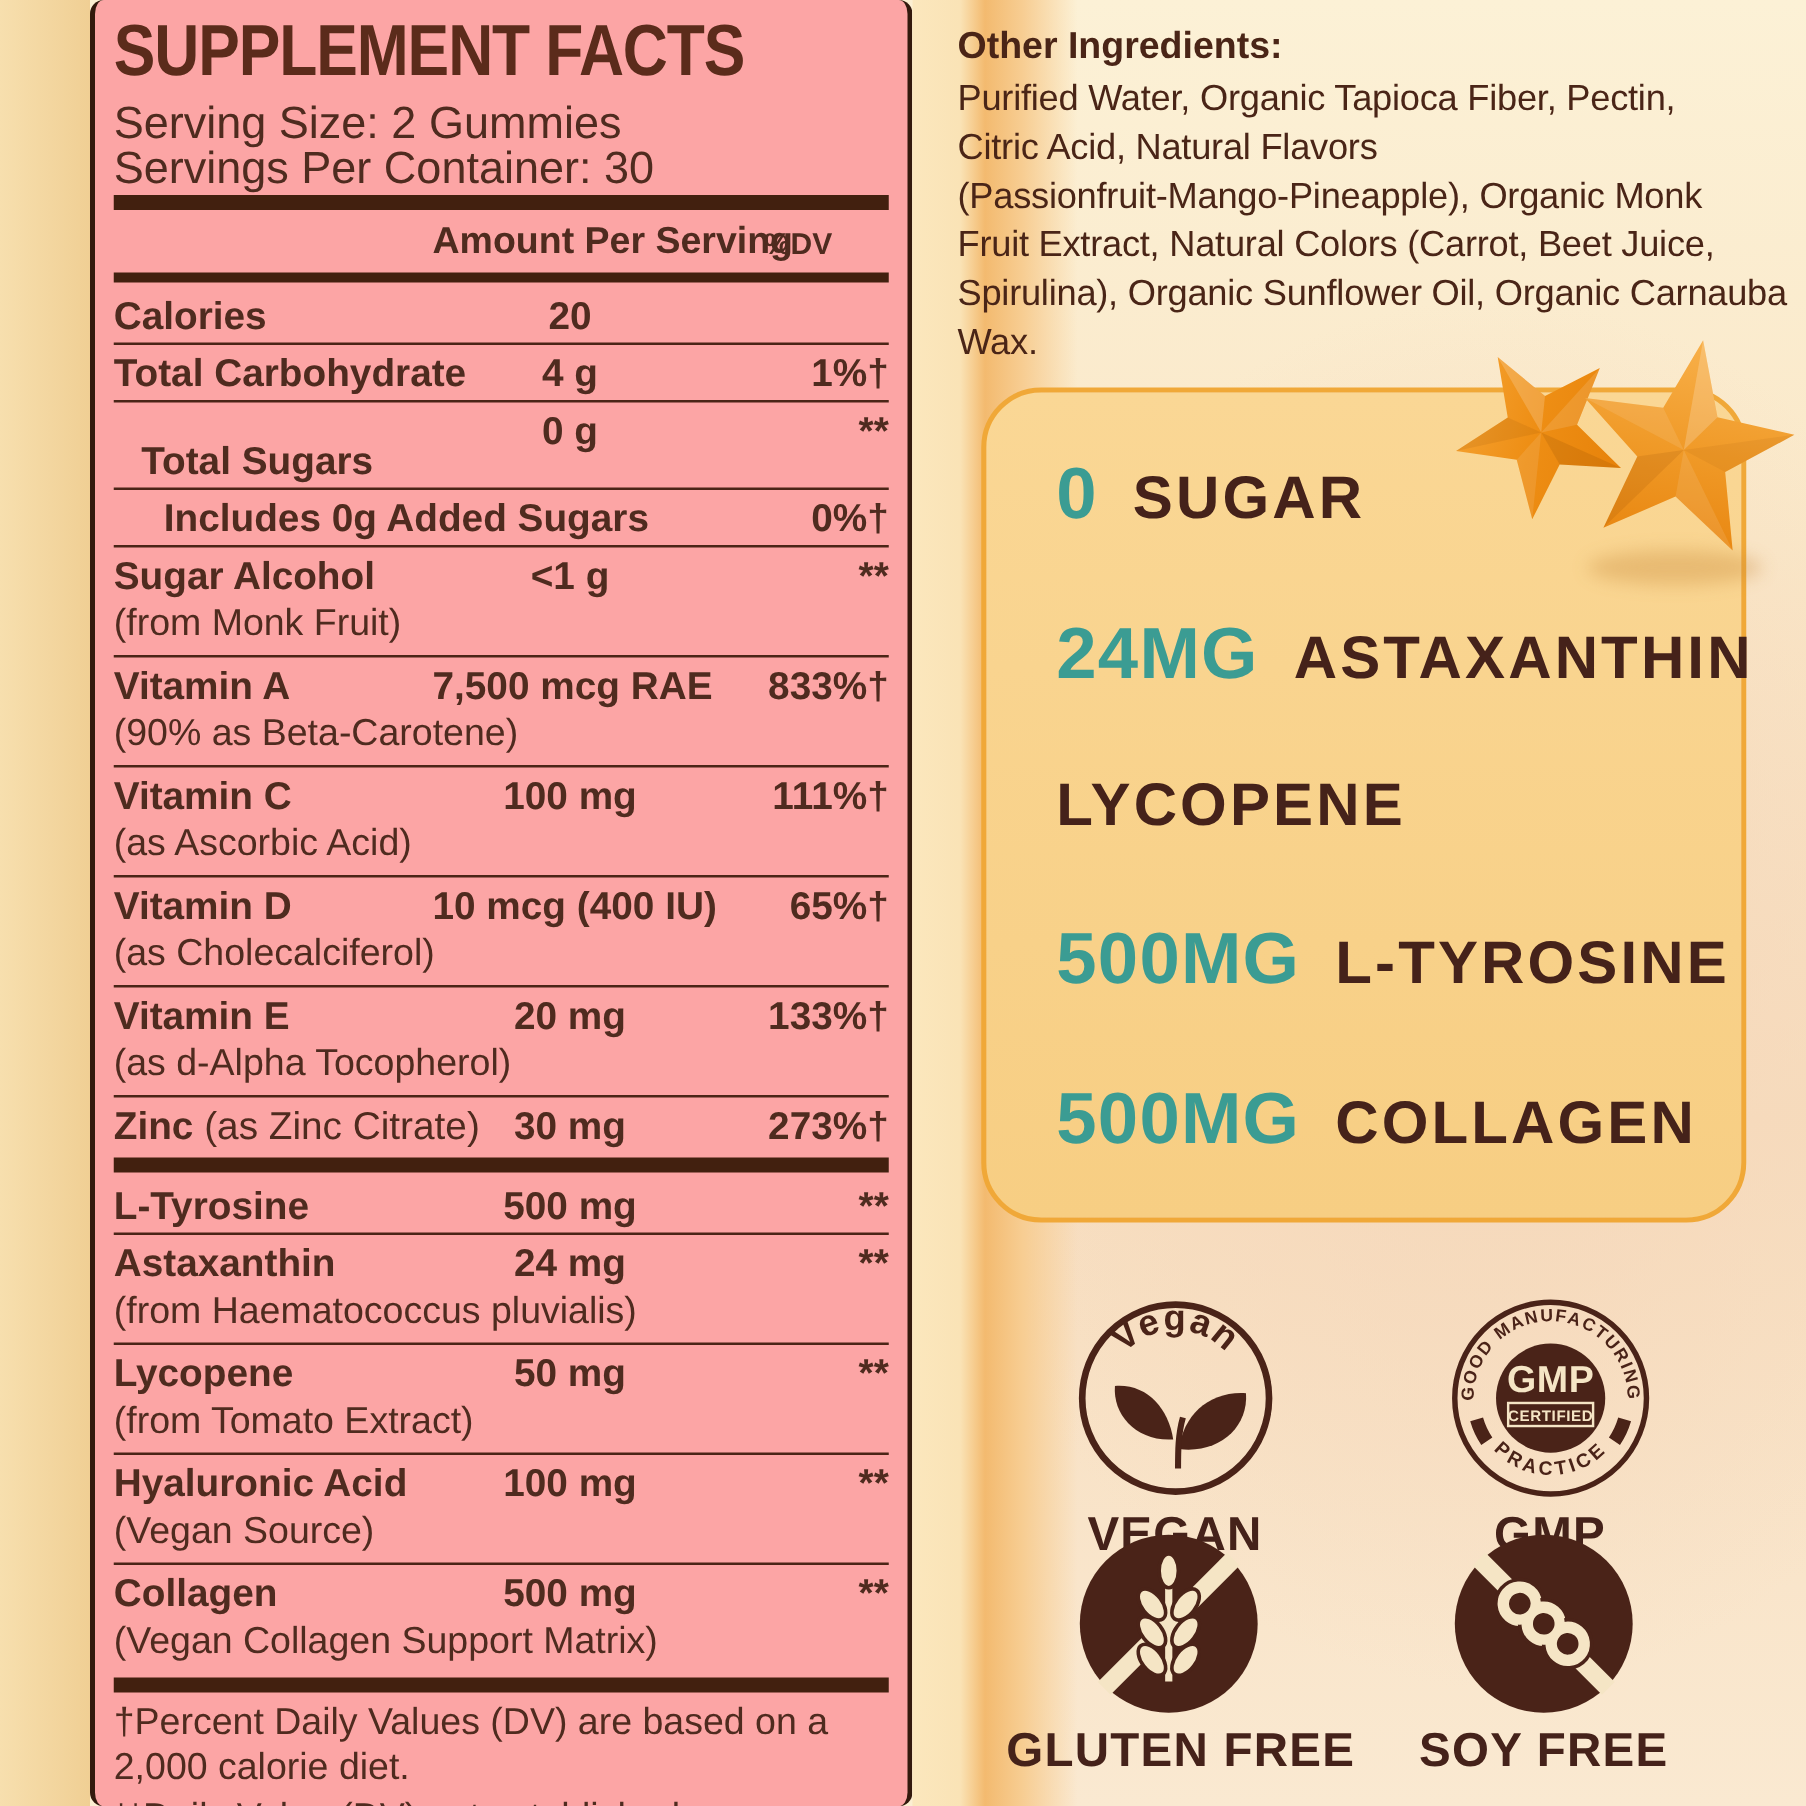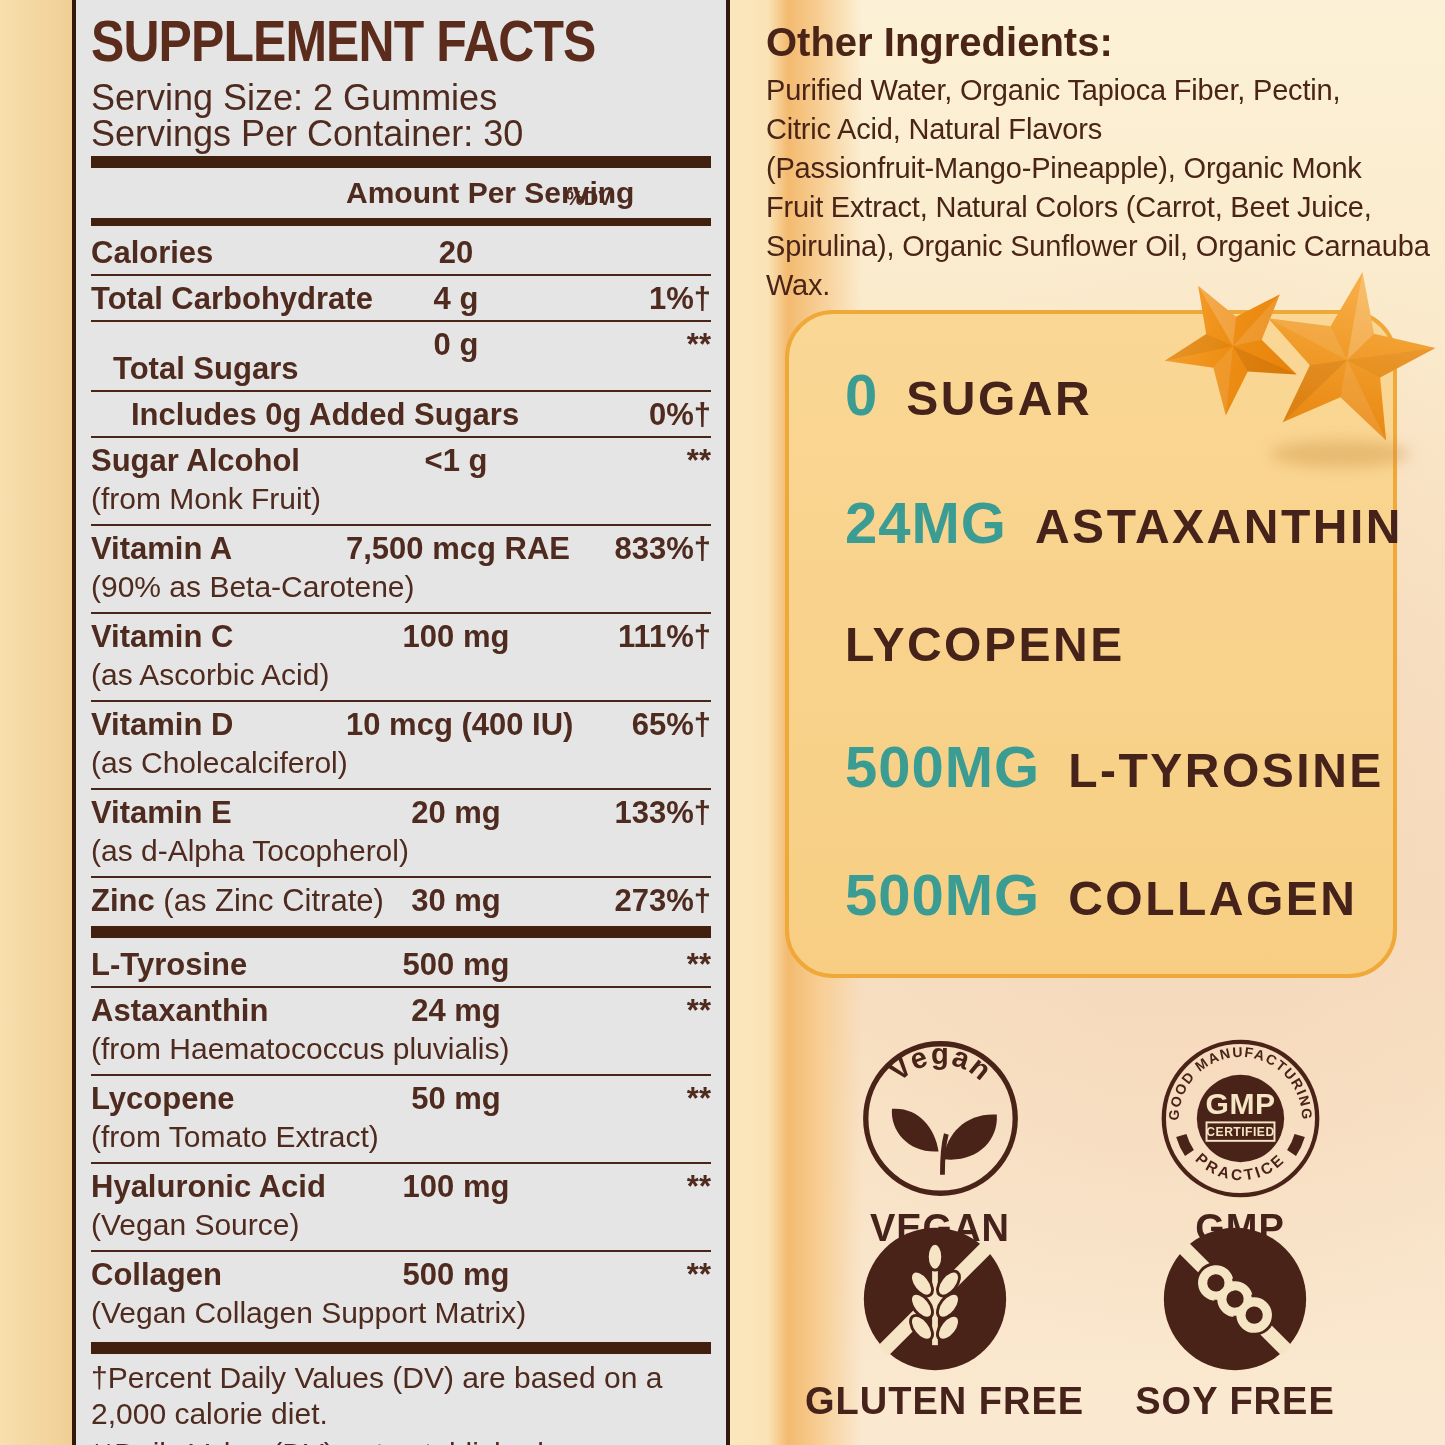--- a/index.html
+++ b/index.html
@@ -3,49 +3,49 @@
 <meta charset="utf-8">
 <style>
   html,body{margin:0;padding:0;background:#EEE;}
   .page{position:relative;width:1445px;height:1445px;overflow:hidden;
         font-family:"Liberation Sans","DejaVu Sans",sans-serif;background:#FCEFD2;}
   
   .left-strip{position:absolute;left:0;top:0;width:72px;height:100%;
         background:linear-gradient(90deg,#F7DFAE,#F0CF94);}
   
   .facts-panel{position:absolute;left:72px;top:0;width:658px;height:1445px;box-sizing:border-box;
-        background:#e5e5e5;border-left:4px solid #33190D;border-right:4px solid #33190D;
-        padding:10px 15px 0 15px;color:#4F2B1F;}
+        background:#fca5a5;border-left:4px solid #33190D;border-right:4px solid #33190D;
+        padding:10px 15px 0 15px;color:#4F2B1F;border-radius:11px;}
   .title{font-size:58px;line-height:62px;font-weight:700;color:#5B2B1B;margin:0 0 8px 0;
         transform:scaleX(.86);transform-origin:left center;white-space:nowrap;letter-spacing:-1px;}
   .serving{font-size:36px;line-height:36px;}
   .bar{height:12px;background:#42200F;margin:4px 0;}
   .bar.b8{height:8px;}
   .head-row{display:grid;grid-template-columns:255px 220px 1fr;align-items:end;padding:4px 0 4px;}
   .head-amount{font-weight:700;font-size:30px;text-align:center;white-space:nowrap;}
-  .head-dv{font-weight:700;font-size:20px;text-align:left;}
+  .head-dv{font-weight:700;font-size:24px;text-align:center;}
   .frow{display:grid;grid-template-columns:255px 220px 1fr;padding:6px 0 4px;
         font-size:31px;line-height:34px;}
   .frow.rule{border-top:2px solid #4A2517;}
   .frow .cn{white-space:nowrap;font-weight:400;}
   .frow .cn b{font-weight:700;}
   .frow.ind1 .cn{padding-left:22px;margin-top:24px;}
   .frow.ind2 .cn{padding-left:40px;}
   .ca{text-align:center;font-weight:700;white-space:nowrap;}
   .cd{text-align:right;font-weight:700;white-space:nowrap;}
   .subline{font-size:30px;line-height:34px;padding:0 0 8px 0;}
   .footnotes{font-size:30px;line-height:36px;padding-top:2px;}
   .footnotes p{margin:0 0 4px 0;}
   
   .right-side{position:absolute;left:730px;top:0;width:715px;height:1445px;background:
       linear-gradient(90deg,#FBE7BD 0px,#FAE3B6 38px,#F3BA6F 58px,#F7CD92 88px,rgba(247,205,146,0) 132px),
       radial-gradient(90% 55% at 65% 55%,#F5D7BA 0%,rgba(246,217,188,0) 70%),
       linear-gradient(180deg,#FCF1D6 0%,#FAE8C9 30%,#F7DDBE 62%,#FAE9D1 100%);}
   .other-ing{position:absolute;left:36px;top:20px;width:676px;color:#4A2517;}
-  .other-ing h2{font-size:40px;margin:0 0 6px 0;font-weight:700;}
+  .other-ing h2{font-size:30px;margin:0 0 6px 0;font-weight:700;}
   .other-ing p{font-size:29px;line-height:39px;margin:0;white-space:pre-line;letter-spacing:-0.2px;}
   .hl-box{position:absolute;left:55px;top:310px;width:612px;height:668px;box-sizing:border-box;
       background:linear-gradient(180deg,#FAD795,#F7CE83);border:4px solid #F0A838;border-radius:48px;
       display:flex;flex-direction:column;justify-content:space-around;padding:16px 18px 16px 56px;}
   .hl-row{display:flex;align-items:baseline;gap:28px;}
   .hl-value{font-size:58px;font-weight:700;color:#3B9C93;letter-spacing:1px;white-space:nowrap;}
   .hl-label{font-size:48px;font-weight:700;color:#45221A;letter-spacing:2.5px;white-space:nowrap;}
   .gummies{position:absolute;left:425px;top:248px;width:300px;height:240px;}
   .badge{position:absolute;text-align:center;}
   .badge svg{display:block;margin:0 auto;}

